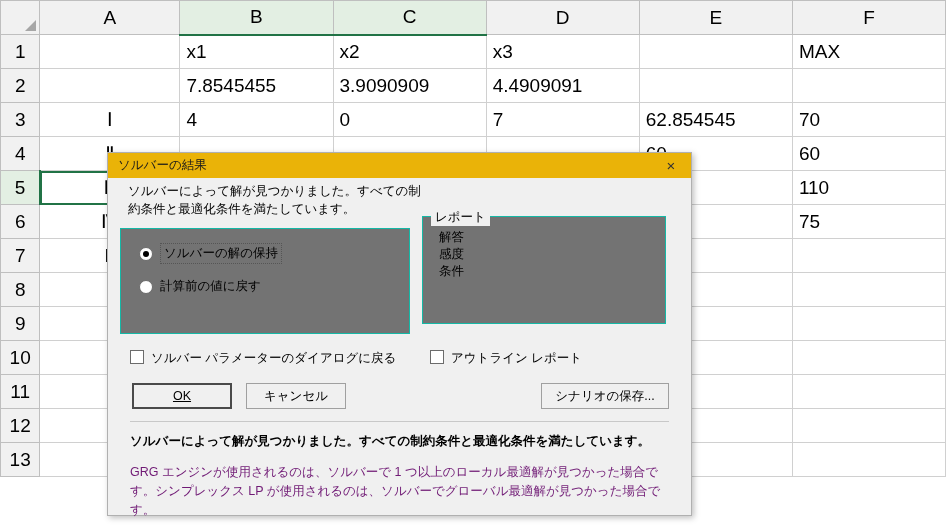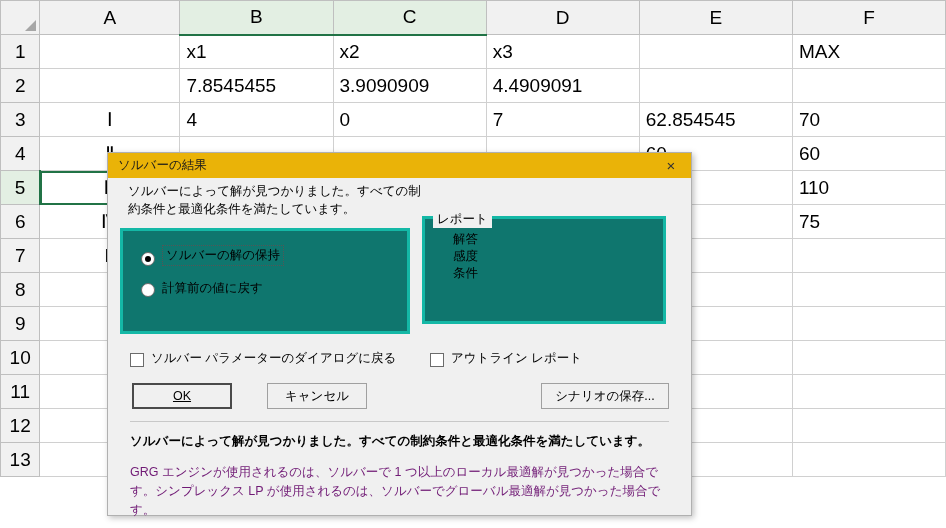--- a/index.html
+++ b/index.html
@@ -128,22 +128,22 @@
     font-size: 12.5px;
     line-height: 1.45;
     margin: 4px 0 8px 8px;
     width: 300px;
   }
   .panels {
     display: flex;
     gap: 12px;
   }
   .group-box {
-    border: 3px solid #14b8a6;
-    background: #0f766e;
+    border: 1px solid #14b8a6;
+    background: #737373;
     position: relative;
     box-sizing: border-box;
   }
   #keep-group {
     width: 290px;
     height: 106px;
     margin-top: 2px;
   }
   #report-group {
     width: 244px;
@@ -153,21 +153,21 @@
   #report-legend {
     position: absolute;
     top: -8px;
     left: 8px;
     background: #f0f0f0;
     padding: 0 4px;
     font-size: 12.5px;
   }
   .radio-row {
     display: flex;
-    align-items: flex-end;
+    align-items: center;
     margin: 14px 0 0 18px;
     font-size: 12.5px;
   }
   .radio {
     width: 12px; height: 12px;
     border-radius: 50%;
     border: 1px solid #6b6b6b;
     background: #fff;
     margin-right: 7px;
     position: relative;
@@ -179,47 +179,46 @@
     left: 3px; top: 3px;
     width: 6px; height: 6px;
     border-radius: 50%;
     background: #000;
   }
   .radio-label.selected {
     border: 1px dotted #555;
     padding: 1px 3px;
   }
   #report-list {
-    margin: 12px 0 0 28px;
+    margin: 12px 0 0 16px;
     font-size: 12.5px;
     line-height: 1.35;
   }
   .report-item { cursor: default; }
   .check-row {
     display: flex;
-    align-items: flex-end;
+    align-items: flex-start;
     font-size: 12.5px;
   }
   .checks {
     display: flex;
     margin: 16px 0 0 10px;
   }
   #chk-return { width: 300px; }
   .checkbox {
     width: 12px; height: 12px;
     border: 1px solid #6b6b6b;
     background: #fff;
     margin-right: 7px;
     flex: none;
   }
   .btn-row {
     display: flex;
     align-items: center;
     margin: 16px 0 0 12px;
-    gap: 21px;
   }
   .btn {
     background: #f0f0f0;
     border: 1px solid #a0a0a0;
     height: 26px;
     font-size: 12.5px;
     font-family: "Liberation Sans", sans-serif;
     display: flex;
     align-items: center;
     justify-content: center;

